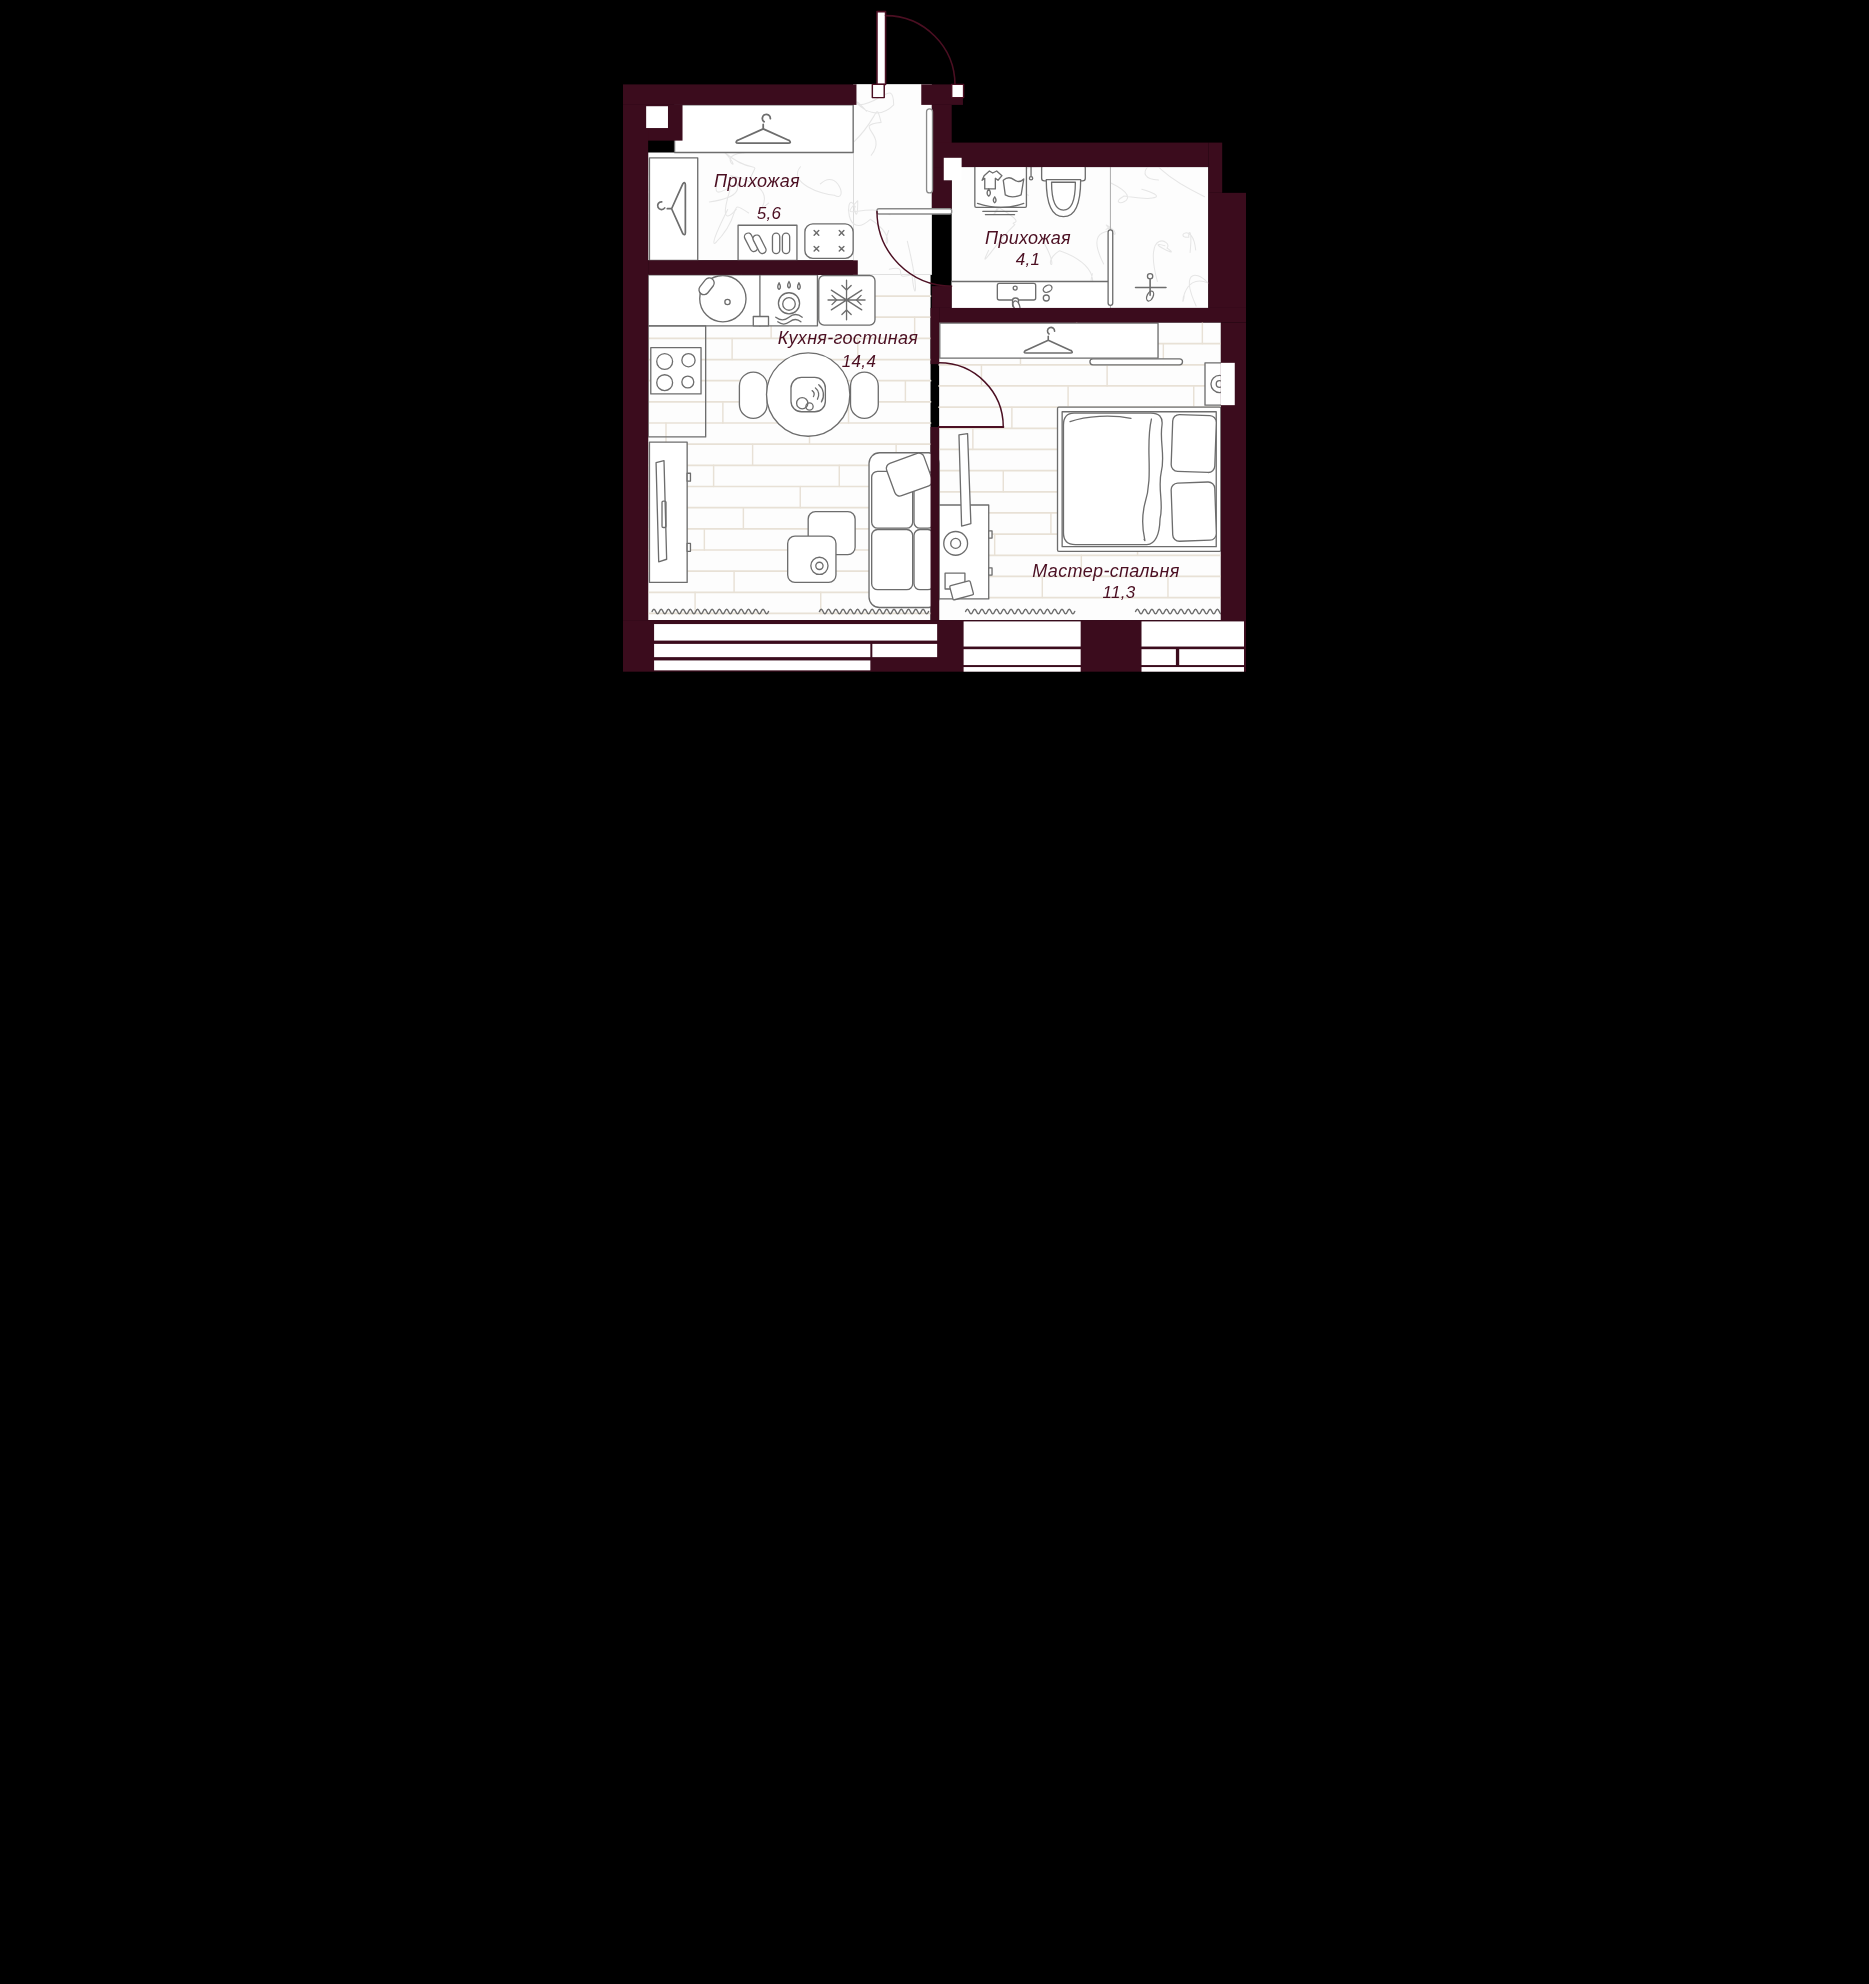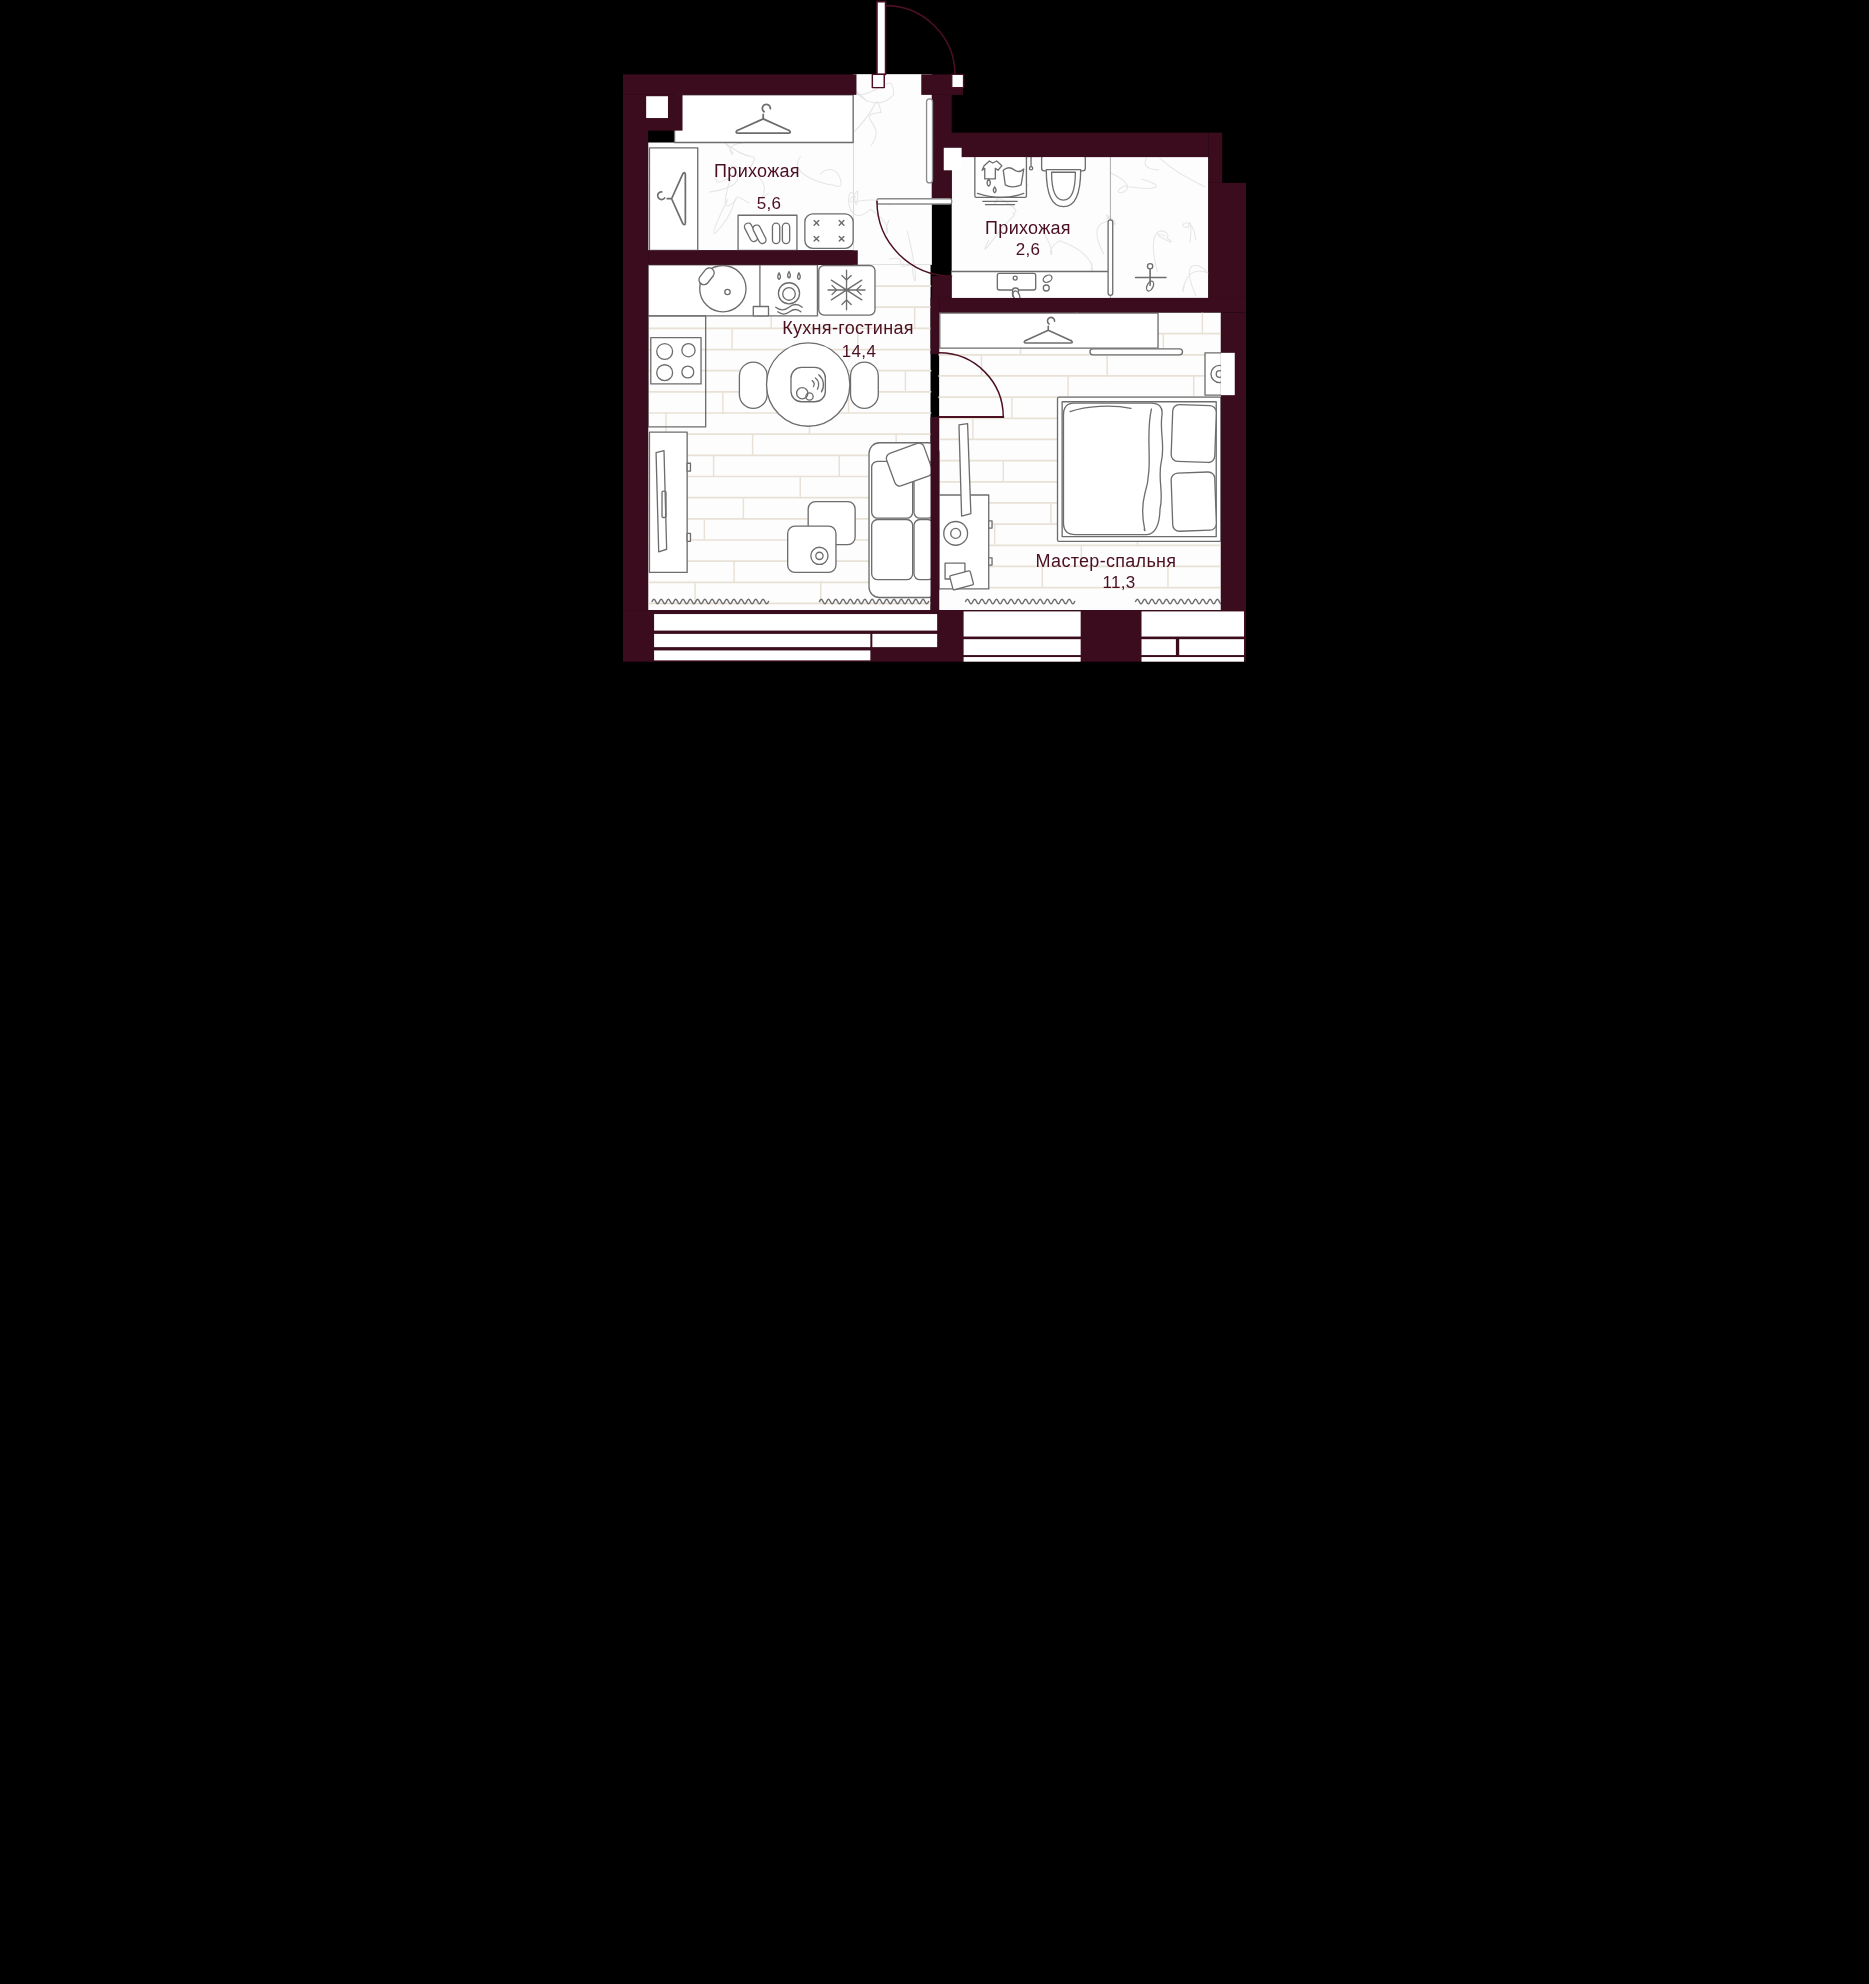--- a/index.html
+++ b/index.html
@@ -1,17 +1,17 @@
 <!DOCTYPE html>
 <html style="font-size:10.6px"><head>
 <meta charset="utf-8">
 <style>
   html,body{margin:0;padding:0;background:#000;}
   body{font-family:"Liberation Sans",sans-serif;}
-  #stage{position:relative;width:623px;height:744px;margin:0 auto;background:#000;overflow:hidden;}
+  #stage{position:relative;width:623px;height:744px;margin:10px auto;background:#000;overflow:hidden;font-style:italic;}
   #plan-svg{position:absolute;left:0;top:0;}
   .room-label{position:absolute;transform:translate(-50%,-50%);color:#4b0f22;
     font-size:18px;line-height:18px;white-space:nowrap;letter-spacing:0.3px;}
   .room-label.area{font-size:17px;}
 </style>
 </head>
 <body>
 
 <div id="stage">
 <svg id="plan-svg" width="623" height="662" viewBox="0 0 942 1000" stroke-linecap="round" stroke-linejoin="round">
@@ -365,19 +365,19 @@
     <g>
       <path d="M478,630 H575" stroke="#4b0f22" stroke-width="3.2"></path>
       <path d="M575,630 A97,97 0 0 0 478,533" fill="none" stroke="#4b0f22" stroke-width="2.2"></path>
     </g>
   </g>
 </svg>
 
   <div class="room-label" style="left:134px;top:171px;">Прихожая</div>
   <div class="room-label area" style="left:146px;top:204px;">5,6</div>
   <div class="room-label" style="left:405px;top:228px;">Прихожая</div>
-  <div class="room-label area" style="left:405px;top:250px;">2,6</div>
+  <div class="room-label area" style="left:405px;top:250px;">4,1</div>
   <div class="room-label" style="left:225px;top:328px;">Кухня-гостиная</div>
   <div class="room-label area" style="left:236px;top:352px;">14,4</div>
   <div class="room-label" style="left:483px;top:561px;">Мастер-спальня</div>
   <div class="room-label area" style="left:496px;top:583px;">11,3</div>
 </div>
 
 
 </body></html>

